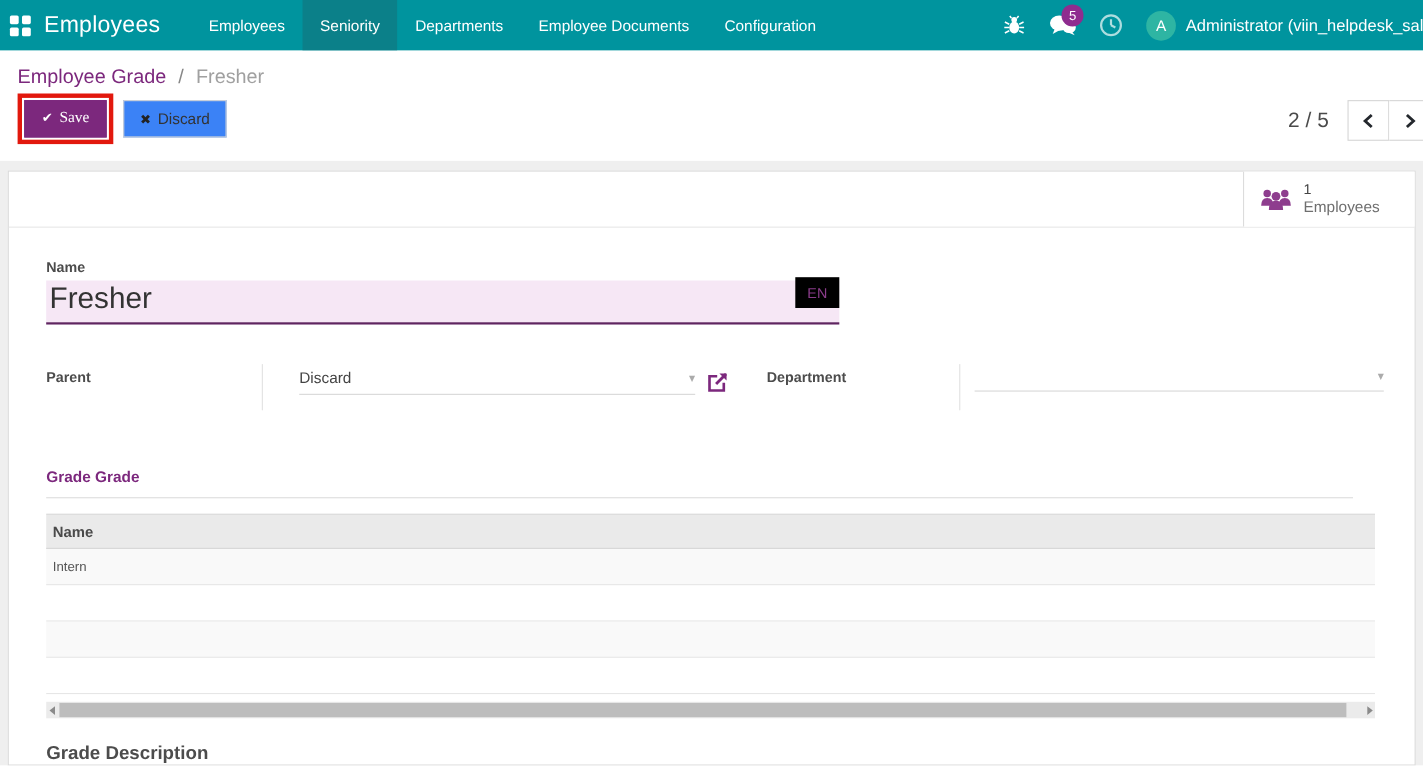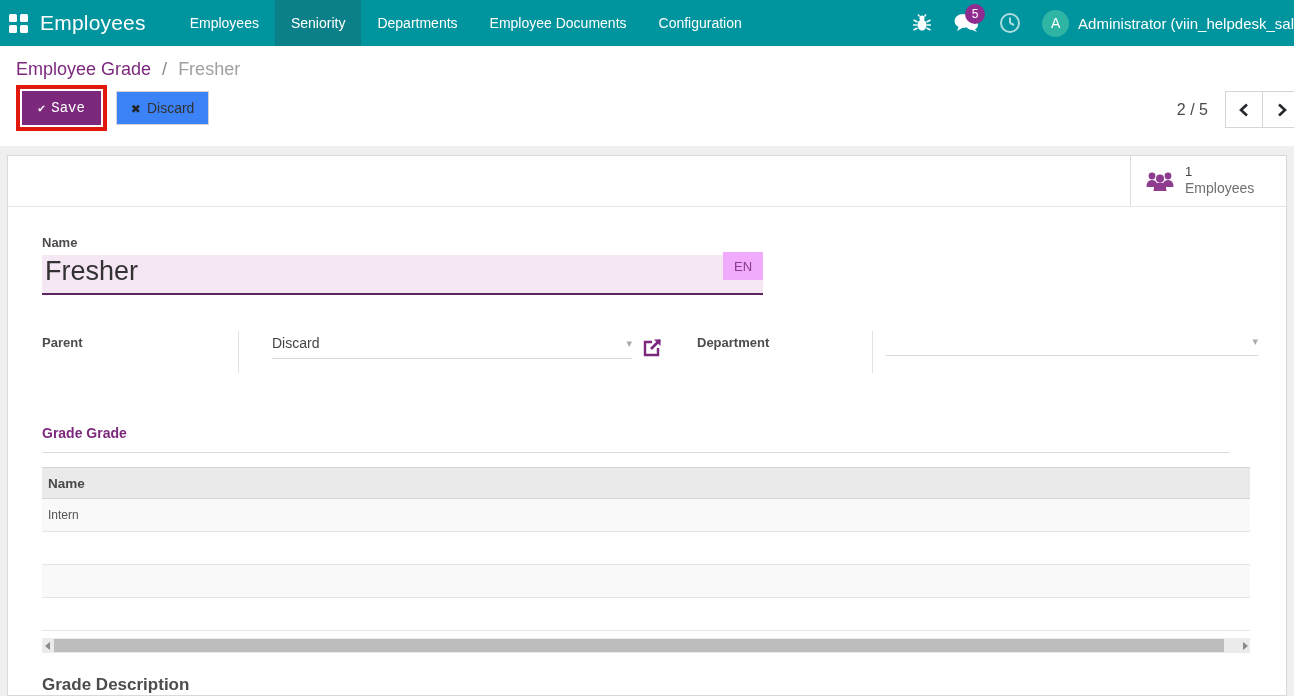--- a/index.html
+++ b/index.html
@@ -27,27 +27,27 @@
 
   
   .control-panel { background:#fff; height:100px; padding:13px 16px 0 16px; position:relative; }
   .breadcrumb { font-size:18px; }
   .breadcrumb .bc-parent { color:#7C287D; cursor:pointer; }
   .breadcrumb .bc-sep { color:#888; margin:0 6px; }
   .breadcrumb .bc-current { color:#A0A0A0; }
   .cp-row { margin-top:11px; display:flex; align-items:center; position:relative; }
   .save-btn { background:#7C287D; color:#fff; border:1px solid #7C287D; font-size:14px;
               padding:8px 15px; cursor:pointer; outline:4px solid #E2180D; outline-offset:2px;
-              margin-left:6px; font-family:Liberation Mono, monospace; }
+              margin-left:6px; font-family:Liberation Serif, serif; }
   .save-btn .glyph { margin-right:6px; font-size:12px; }
   .discard-btn { background:#3b82f6; color:#333; border:1px solid #D5D5D5; font-size:14px;
                  padding:8px 14px; cursor:pointer; margin-left:15px; font-family:inherit; }
   .discard-btn .glyph { margin-right:6px; font-size:12px; color:#222; }
   .pager { position:absolute; right:-23px; top:0; display:flex; align-items:center; }
-  .pager-value { font-size:16px; color:#4A4A4A; margin-right:17px; }
+  .pager-value { font-size:19px; color:#4A4A4A; margin-right:17px; }
   .pager-btns { display:flex; }
   .pager-btn { width:38px; height:37px; background:#fff; border:1px solid #D5D5D5;
                display:flex; align-items:center; justify-content:center; cursor:pointer; }
   .pager-btn + .pager-btn { border-left:none; }
 
   
   .content { background:#EFEFEF; height:550px; padding:9px 7px 0 7px; }
   .sheet { background:#fff; border:1px solid #D9D9D9; height:100%; }
   .button-box { height:51px; border-bottom:1px solid #E7E7E7; display:flex; justify-content:flex-end; }
   .stat-button { width:156px; border-left:1px solid #DCDCDC; display:flex; align-items:center;
@@ -55,21 +55,21 @@
   .stat-text { display:flex; flex-direction:column; line-height:1.25; }
   .stat-value { font-size:13px; color:#444; }
   .stat-label { font-size:14px; color:#6F6F6F; }
 
   .form { padding:28px 36px 0 34px; }
   .flabel { font-size:13px; font-weight:bold; color:#4C4C4C; }
   .name-label { margin-bottom:5px; }
   .name-input { position:relative; width:721px; height:40px; background:#F6E7F5;
                 border-bottom:2px solid #5F2560; cursor:text; }
   .name-value { font-size:27px; color:#333; padding:1px 0 0 3px; }
-  .lang-badge { position:absolute; top:-3px; right:0; width:40px; height:28px; background:#f0abfc;
+  .lang-badge { position:absolute; top:-3px; right:0; width:40px; height:28px; background:#000000;
                 color:#8A3C8A; font-size:13px; display:flex; align-items:center; justify-content:center;
                 cursor:pointer; }
 
   .fields-row { margin-top:36px; display:flex; }
   .fgroup { display:flex; }
   .fgroup-1 { margin-right:34px;gap:20px; }
   .fg-label-1 { width:176px; padding-top:4px; }
   .fg-label-2 { width:175px; padding-top:4px; }
   .fsep { border-left:1px solid #E2E2E2; height:42px; }
   .fwidget { padding:4px 0 0 13px; }

